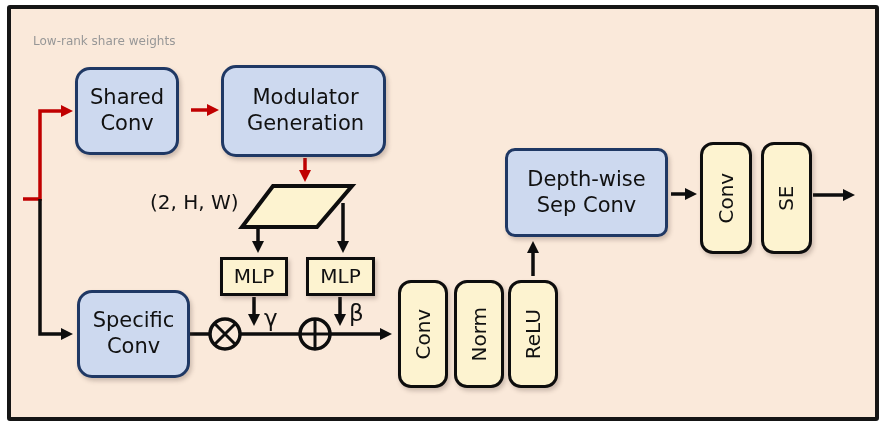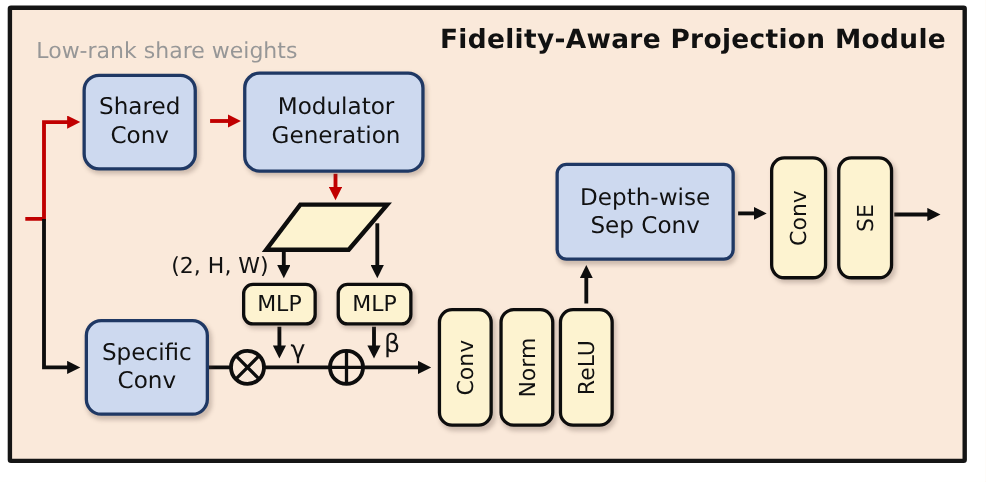--- a/index.html
+++ b/index.html
@@ -11,29 +11,29 @@
   body{font-family:"DejaVu Sans",sans-serif;background:#fff;}
   .canvas{position:relative;width:896px;height:438px;background:#ffffff;overflow:hidden;}
   .frame{position:absolute;left:7px;top:5px;width:872px;height:416px;
          border:4px solid #151515;border-radius:3px;background:var(--canvas-bg);}
   .layer{position:absolute;left:0;top:0;width:896px;height:438px;}
   .box{position:absolute;display:flex;align-items:center;justify-content:center;
        text-align:center;color:var(--text);line-height:1.22;
        box-shadow:2px 3px 4px rgba(90,70,60,.28);}
   .blue{background:var(--blue-fill);border:3px solid var(--blue-border);border-radius:15px;
         font-size:21px;padding:0 10px;}
-  .cream{background:var(--cream-fill);border:3px solid var(--cream-border);border-radius:10px;
+  .cream{background:var(--cream-fill);border:3px solid var(--cream-border);border-radius:0;
          font-size:20px;}
   .vbox{border-radius:13px;}
   .vbox span{transform:rotate(-90deg);white-space:nowrap;display:block;}
-  .note{position:absolute;font-size:20px;color:var(--note-gray);white-space:nowrap;}
+  .note{position:absolute;font-size:12px;color:var(--note-gray);white-space:nowrap;}
   .title{position:absolute;left:380px;top:22px;width:500px;text-align:center;
          font-size:24px;font-weight:700;color:var(--text);letter-spacing:.3px;}
-  .shape-label{position:absolute;left:150px;top:190px;width:100px;text-align:center;
-               font-size:20px;color:var(--text);white-space:nowrap;margin-top:39px;}
+  .shape-label{position:absolute;left:150px;top:190px;width:100px;text-align:left;
+               font-size:20px;color:var(--text);white-space:nowrap;}
   .sym{position:absolute;font-size:23px;color:var(--text);}
   svg .k{stroke:var(--arrow-black);stroke-width:3.5;fill:none;}
   svg .r{stroke:var(--arrow-red);stroke-width:3.5;fill:none;}
   svg .op{fill:var(--canvas-bg);stroke:var(--arrow-black);stroke-width:3.5;}
   svg .opline{stroke:var(--arrow-black);stroke-width:3;fill:none;}
   svg .tensor{fill:var(--cream-fill);stroke:var(--cream-border);stroke-width:4;}
 </style>
 </head>
 <body>
 
@@ -78,21 +78,20 @@
       <path class="opline" d="M300.5,334 L329.5,334 M315,319.5 L315,348.5"></path>
     </g>
 
     <path class="k" d="M533,276 L533,251" marker-end="url(#ahk)"></path>
 
     <path class="k" d="M671,194 L687,194" marker-end="url(#ahk)"></path>
 
     <path class="k" d="M813,195 L845,195" marker-end="url(#ahk)"></path>
   </svg>
 
-  <div class="title">Fidelity-Aware Projection Module</div>
   <div class="note" style="left:33px;top:34px;">Low-rank share weights</div>
   <div class="shape-label">(2, H, W)</div>
   <div class="sym" style="left:264px;top:305px;">γ</div>
   <div class="sym" style="left:349px;top:300px;">β</div>
 
   <div class="box blue" style="left:75px;top:67px;width:104px;height:88px;">Shared Conv</div>
   <div class="box blue" style="left:221px;top:65px;width:165px;height:92px;padding-left:14px;">Modulator Generation</div>
   <div class="box blue" style="left:77px;top:290px;width:113px;height:88px;">Specific Conv</div>
   <div class="box blue" style="left:505px;top:148px;width:163px;height:89px;border-radius:10px;">Depth-wise Sep Conv</div>
 

